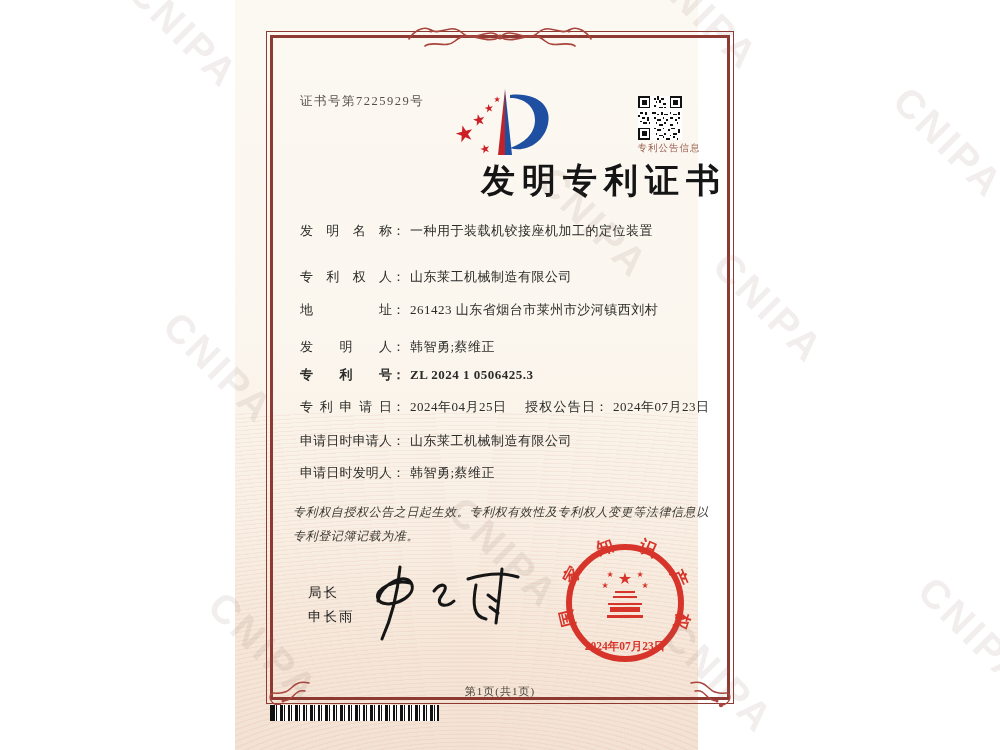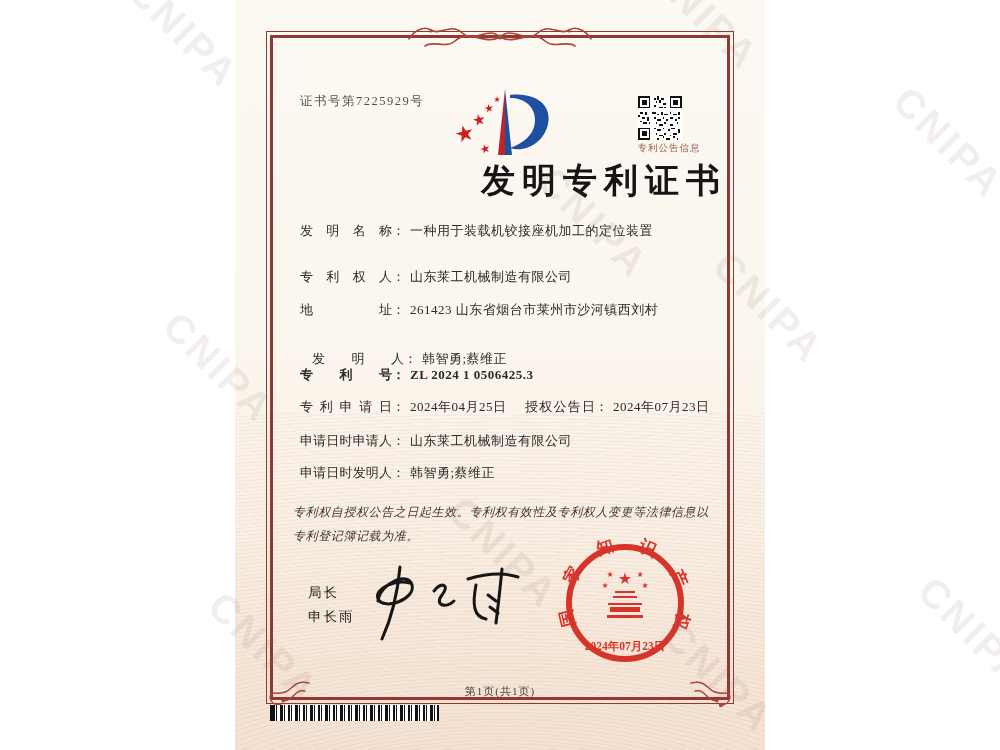--- a/index.html
+++ b/index.html
@@ -1,37 +1,37 @@
 <!DOCTYPE html>
 <html><head>
 <meta charset="utf-8">
 <style>
   html,body{margin:0;padding:0;}
   .page{position:relative;width:1000px;height:750px;background:#ffffff;overflow:hidden;
         font-family:"Liberation Serif","DejaVu Serif",serif;color:#2b2b28;}
-  .paper{position:absolute;left:235px;top:0;width:530px;height:750px;z-index:1;
+  .paper{position:absolute;left:235px;top:0;width:463px;height:750px;z-index:1;
          background:linear-gradient(180deg,#fcf9f2 0%,#fbf6ee 45%,#f9f0e5 68%,#f5e6d8 88%,#f3e2d3 100%);}
   .paper-waves{position:absolute;left:0;right:0;top:55%;bottom:0;z-index:1;pointer-events:none;
          background:repeating-radial-gradient(120% 60% at 50% 118%,rgba(205,130,108,0.10) 0 2px,rgba(255,255,255,0) 4px 11px);}
   .frame{position:absolute;left:35px;top:35px;width:454px;height:659px;z-index:2;
          border:3px solid #8e3a33;outline:1px solid #8e3a33;outline-offset:3px;}
   .frame > *{position:absolute;}
   .cert-no{left:27px;top:55px;font-size:12.5px;letter-spacing:1.5px;color:#56504a;}
   .logo{left:175px;top:47px;}
   .qr{left:365px;top:58px;}
   .qr-caption{left:348px;top:104px;width:96px;text-align:center;font-size:9.5px;letter-spacing:1px;color:#96584b;}
   .title{left:0;top:120px;width:100%;text-align:right;font-size:34px;font-weight:bold;
          letter-spacing:7px;color:#151515;}
   .row{left:27px;width:410px;font-size:13px;}
   .f-label{display:inline-block;width:92px;text-align:justify;text-align-last:justify;vertical-align:top;}
   .f-colon{margin-right:5px;}
   .f-value{letter-spacing:0.5px;}
   .f-right{position:absolute;left:225px;top:0;white-space:nowrap;}
   .f-right .f-label{width:70px;}
-  .r1{top:184px;} .r2{top:230px;} .r3{top:263px;} .r4{top:312px;margin-left:12px;}
+  .r1{top:184px;} .r2{top:230px;} .r3{top:263px;} .r4{top:300px;}
   .r5{top:328px;font-weight:bold;} .r6{top:360px;} .r7{top:394px;} .r8{top:426px;}
   .legal{left:20px;top:462px;width:416px;font-size:12px;line-height:24px;letter-spacing:0.6px;
          color:#3c3a33;font-style:italic;}
   .legal .indent{text-indent:2em;}
   .director{left:35px;top:543px;font-size:13.5px;line-height:24px;letter-spacing:2px;color:#1c1c1c;}
   .signature{left:77px;top:517px;}
   .seal{left:282px;top:495px;opacity:0.93;}
   .page-footer{left:0;top:646px;width:100%;text-align:center;font-size:11px;letter-spacing:1px;color:#4a453e;}
   .barcode{position:absolute;left:35px;top:705px;width:164px;height:16px;z-index:2;
          border-left:3px solid #111;border-right:2px solid #111;

